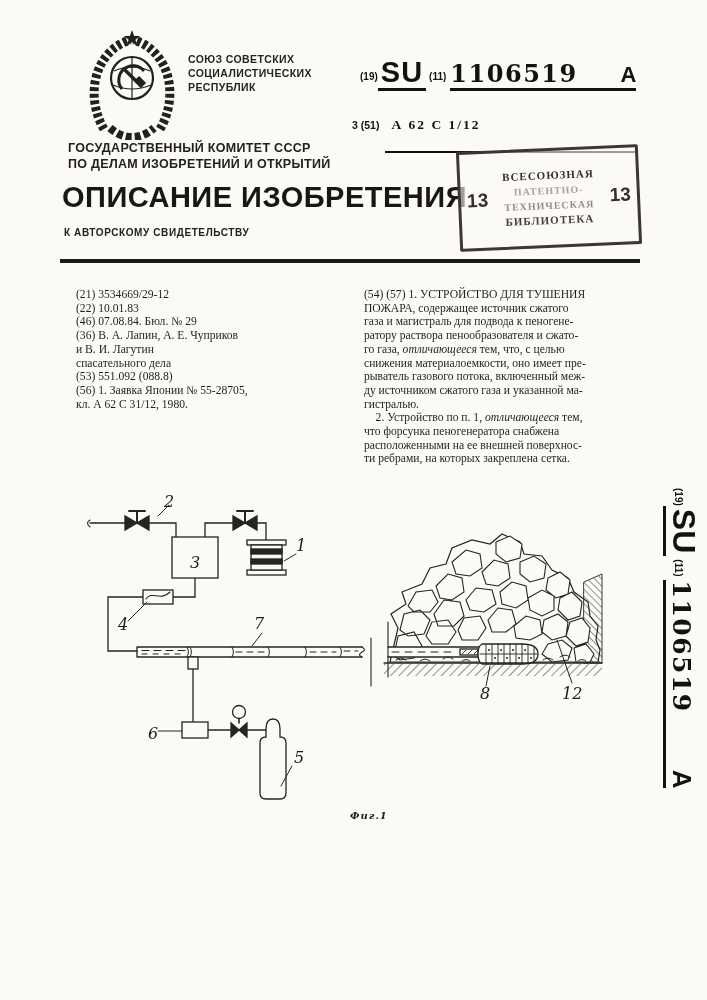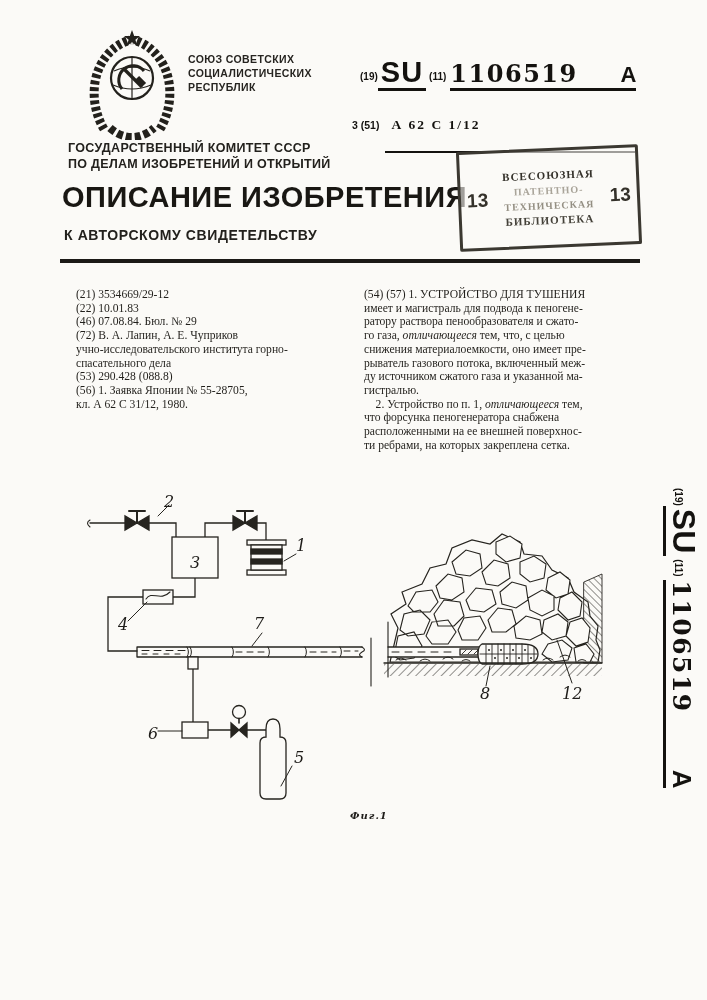--- a/index.html
+++ b/index.html
@@ -33,21 +33,21 @@
   .committee{
     left:68px;top:140px;font-family:"Liberation Sans",sans-serif;font-weight:bold;
     font-size:12.5px;line-height:16px;letter-spacing:.3px;white-space:pre-line;color:#23211d;
   }
   .doctitle{
     left:62px;top:181px;font-family:"Liberation Sans",sans-serif;font-weight:bold;
     font-size:29px;letter-spacing:.5px;color:#191713;white-space:nowrap;
   }
   .docsubtitle{
     left:64px;top:227px;font-family:"Liberation Sans",sans-serif;font-weight:bold;
-    font-size:14px;letter-spacing:.6px;color:#23211d;
+    font-size:10px;letter-spacing:.6px;color:#23211d;
   }
   
   .stamp{
     left:458px;top:148px;width:182px;height:100px;border:3px solid #3b3831;border-radius:2px;
     transform:rotate(-2.5deg);display:flex;align-items:center;justify-content:space-between;
     padding:0 6px;box-sizing:border-box;background:rgba(251,250,247,.6);
   }
   .stamp-num{font-family:"Liberation Sans",sans-serif;font-weight:bold;font-size:19px;color:#34312a;}
   .stamp-center{text-align:center;font-family:"Liberation Serif",serif;font-weight:bold;line-height:15px;}
   .st1{font-size:11px;letter-spacing:1px;color:#34312a;}
@@ -135,31 +135,32 @@
     </span>
     <span class="stamp-num">13</span>
   </div>
 
   <div class="abs rule"></div>
 
   <div class="abs col col-left">
       <div class="tline"><span>(21) 3534669/29-12</span></div>
       <div class="tline"><span>(22) 10.01.83</span></div>
       <div class="tline"><span>(46) 07.08.84. Бюл. № 29</span></div>
-      <div class="tline"><span>(72) В. А. Лапин, А. Е. Чуприков</span></div>
-      <div class="tline"><span>учно-исследовательского института горно-</span></div>
+      <div class="tline"><span>(36) В. А. Лапин, А. Е. Чуприков</span></div>
+      <div class="tline"><span>и В. И. Лагутин</span></div>
       <div class="tline"><span>спасательного дела</span></div>
-      <div class="tline"><span>(53) 290.428 (088.8)</span></div>
+      <div class="tline"><span>(53) 551.092 (088.8)</span></div>
       <div class="tline"><span>(56) 1. Заявка Японии № 55-28705,</span></div>
       <div class="tline"><span>кл. А 62 С 31/12, 1980.</span></div>
     </div>
 
   <div class="abs col col-right">
       <div class="tline"><span>(54) (57) 1. УСТРОЙСТВО ДЛЯ ТУШЕНИЯ</span></div>
-      <div class="tline"><span>имеет и магистраль для подвода к пеногене-</span></div>
+      <div class="tline"><span>ПОЖАРА, содержащее источник сжатого</span></div>
+      <div class="tline"><span>газа и магистраль для подвода к пеногене-</span></div>
       <div class="tline"><span>ратору раствора пенообразователя и сжато-</span></div>
       <div class="tline"><span>го газа, </span><i>отличающееся</i><span> тем, что, с целью</span></div>
       <div class="tline"><span>снижения материалоемкости, оно имеет пре-</span></div>
       <div class="tline"><span>рыватель газового потока, включенный меж-</span></div>
       <div class="tline"><span>ду источником сжатого газа и указанной ма-</span></div>
       <div class="tline"><span>гистралью.</span></div>
       <div class="tline"><span>    2. Устройство по п. 1, </span><i>отличающееся</i><span> тем,</span></div>
       <div class="tline"><span>что форсунка пеногенератора снабжена</span></div>
       <div class="tline"><span>расположенными на ее внешней поверхнос-</span></div>
       <div class="tline"><span>ти ребрами, на которых закреплена сетка.</span></div>

